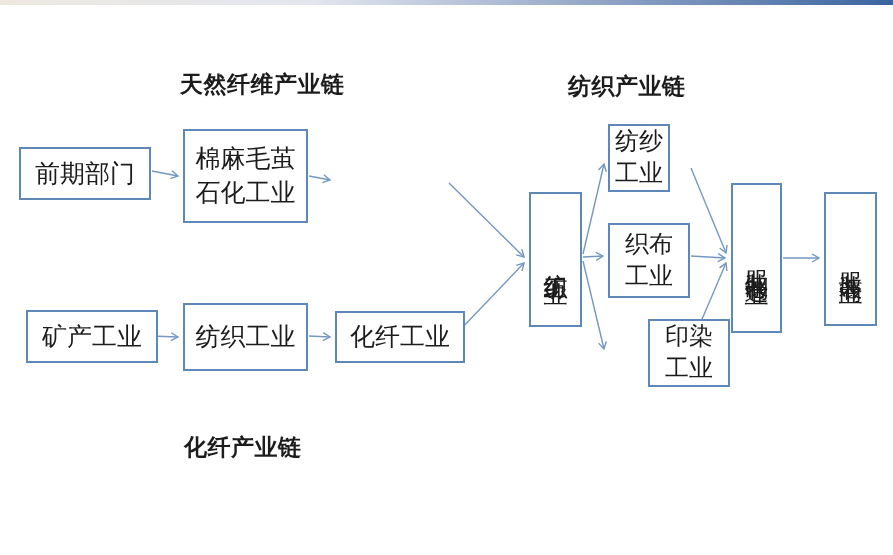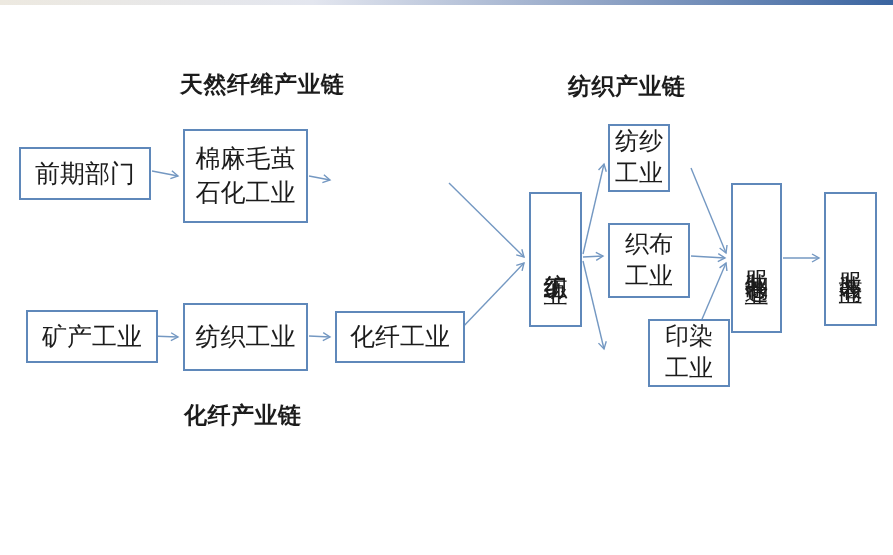--- a/index.html
+++ b/index.html
@@ -36,21 +36,21 @@
 </style>
 </head>
 <body>
 
 <div class="stage">
 
   <div class="topbar" style="height: 5px; background: linear-gradient(to right, rgb(237, 233, 224) 0%, rgb(227, 230, 239) 35%, rgb(143, 163, 197) 68%, rgb(58, 100, 160) 100%);"></div>
 
   <div class="chain-label" style="left:180px;top:69px;text-align:right;">天然纤维产业链</div>
   <div class="chain-label" style="left:568px;top:71px;">纺织产业链</div>
-  <div class="chain-label" style="left:184px;top:400px;">化纤产业链</div>
+  <div class="chain-label" style="left:184px;top:432px;">化纤产业链</div>
 
   <svg class="arrow-layer" viewBox="0 0 893 555">
     <defs>
       <marker id="arrowhead" markerUnits="userSpaceOnUse" markerWidth="11" markerHeight="11" refX="8" refY="5" orient="auto">
         <path class="arrowhead-path" d="M1,1 L8,5 L1,9"></path>
       </marker>
     </defs>
   <line x1="152" y1="171" x2="178" y2="176" class="edge" marker-end="url(#arrowhead)"></line>
       <line x1="309" y1="176" x2="330" y2="180" class="edge" marker-end="url(#arrowhead)"></line>
       <line x1="449" y1="183" x2="524" y2="257" class="edge" marker-end="url(#arrowhead)"></line>

